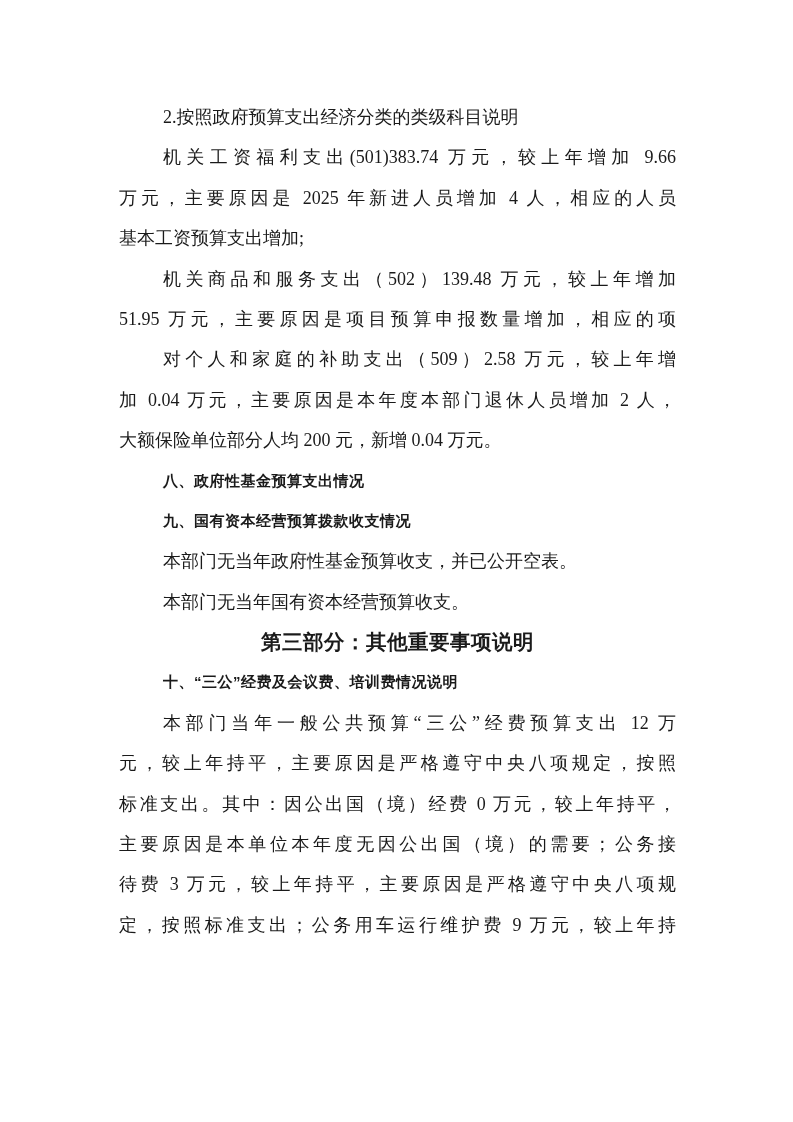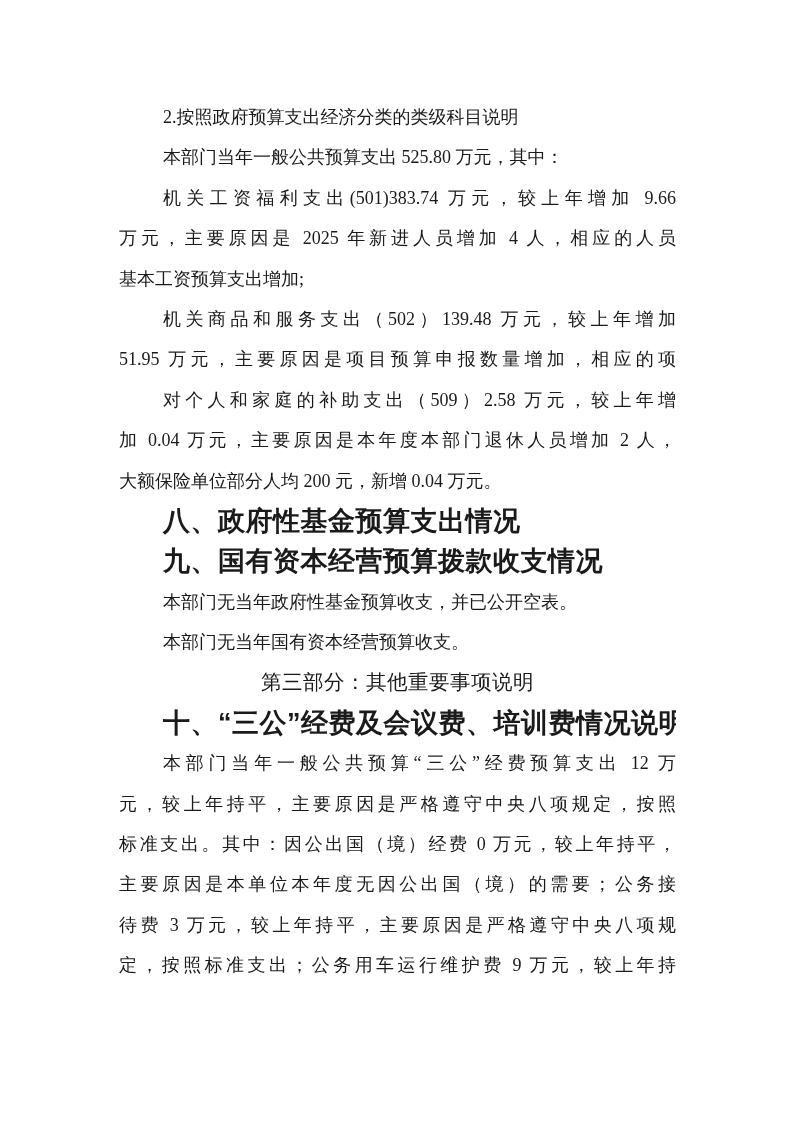--- a/index.html
+++ b/index.html
@@ -35,42 +35,41 @@
   .line.nofill {
     text-align: left;
     text-align-last: left;
   }
   .line.indent {
     text-indent: 44px;
   }
   .line.heading {
     font-family: "Liberation Sans", sans-serif;
     font-weight: 700;
-    font-size: 27px;
+    font-size: 15px;
     letter-spacing: 0.5px;
     text-align: left;
     text-align-last: left;
   }
   .line.center-heading {
     font-family: "Liberation Sans", sans-serif;
-    font-weight: 400;
+    font-weight: 700;
     font-size: 20.5px;
     letter-spacing: 0.5px;
     text-align: left;
     text-align-last: center;
     text-indent: 0;
   }
 </style>
 </head>
 <body>
 
 <div class="page" style="background: rgb(255, 255, 255); color: rgb(26, 26, 26);">
   <div class="text-block">
       <div class="line indent nofill">2.按照政府预算支出经济分类的类级科目说明</div>
-      <div class="line indent nofill">本部门当年一般公共预算支出 525.80 万元，其中：</div>
       <div class="line indent">机关工资福利支出(501)383.74 万元，较上年增加 9.66</div>
       <div class="line">万元，主要原因是 2025 年新进人员增加 4 人，相应的人员</div>
       <div class="line nofill">基本工资预算支出增加;</div>
       <div class="line indent">机关商品和服务支出（502）139.48 万元，较上年增加</div>
       <div class="line">51.95 万元，主要原因是项目预算申报数量增加，相应的项</div>
       <div class="line indent">对个人和家庭的补助支出（509）2.58 万元，较上年增</div>
       <div class="line">加 0.04 万元，主要原因是本年度本部门退休人员增加 2 人，</div>
       <div class="line nofill">大额保险单位部分人均 200 元，新增 0.04 万元。</div>
       <div class="line heading indent nofill">八、政府性基金预算支出情况</div>
       <div class="line heading indent nofill">九、国有资本经营预算拨款收支情况</div>

